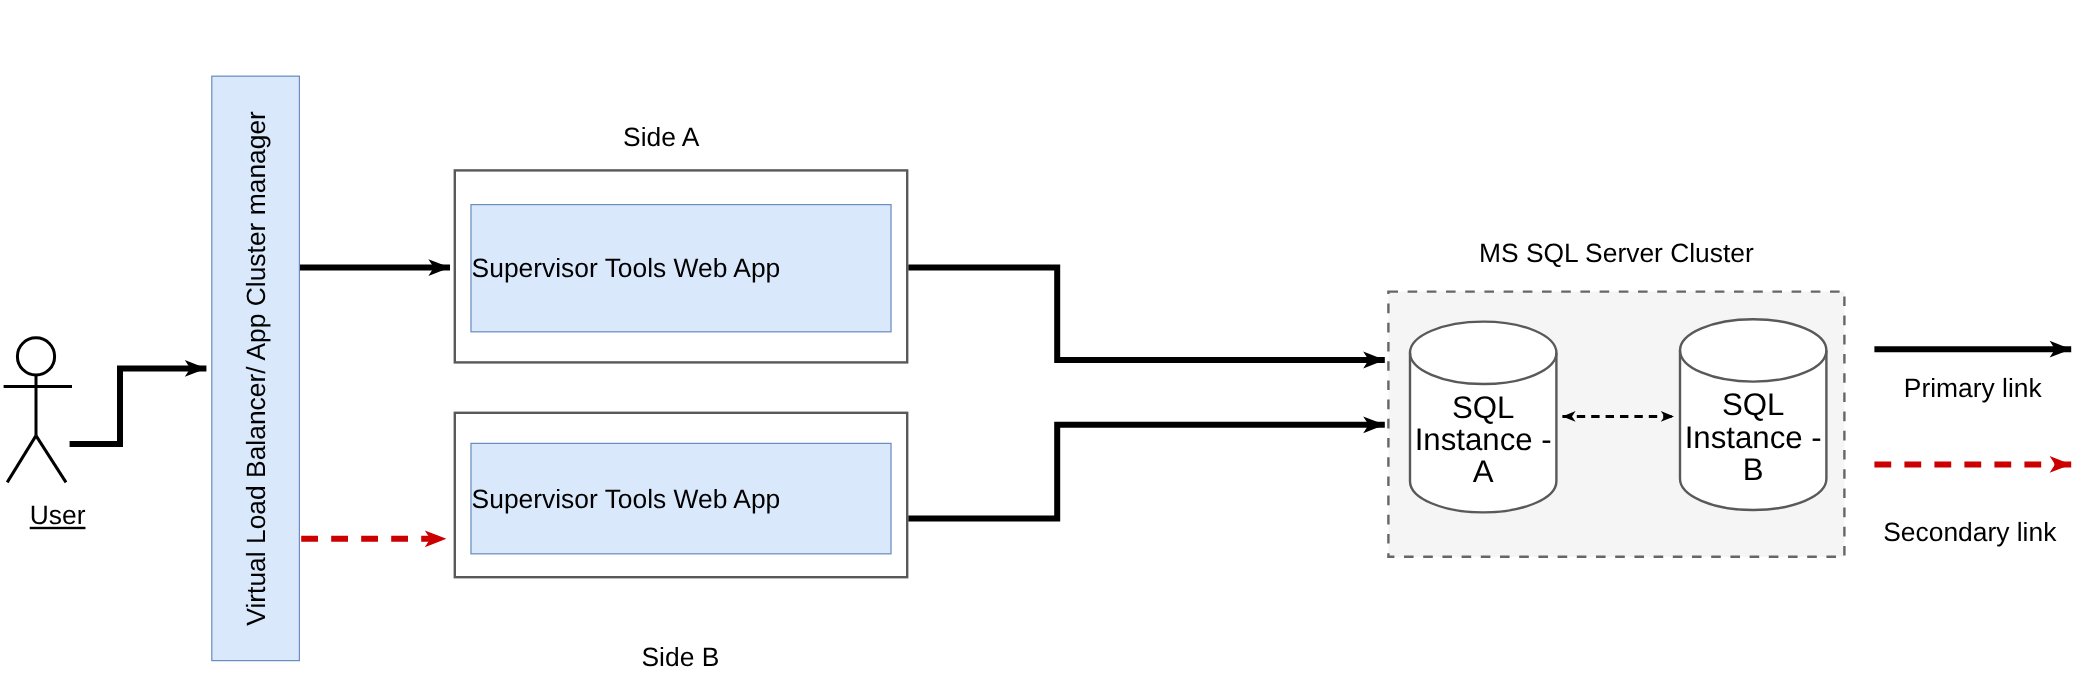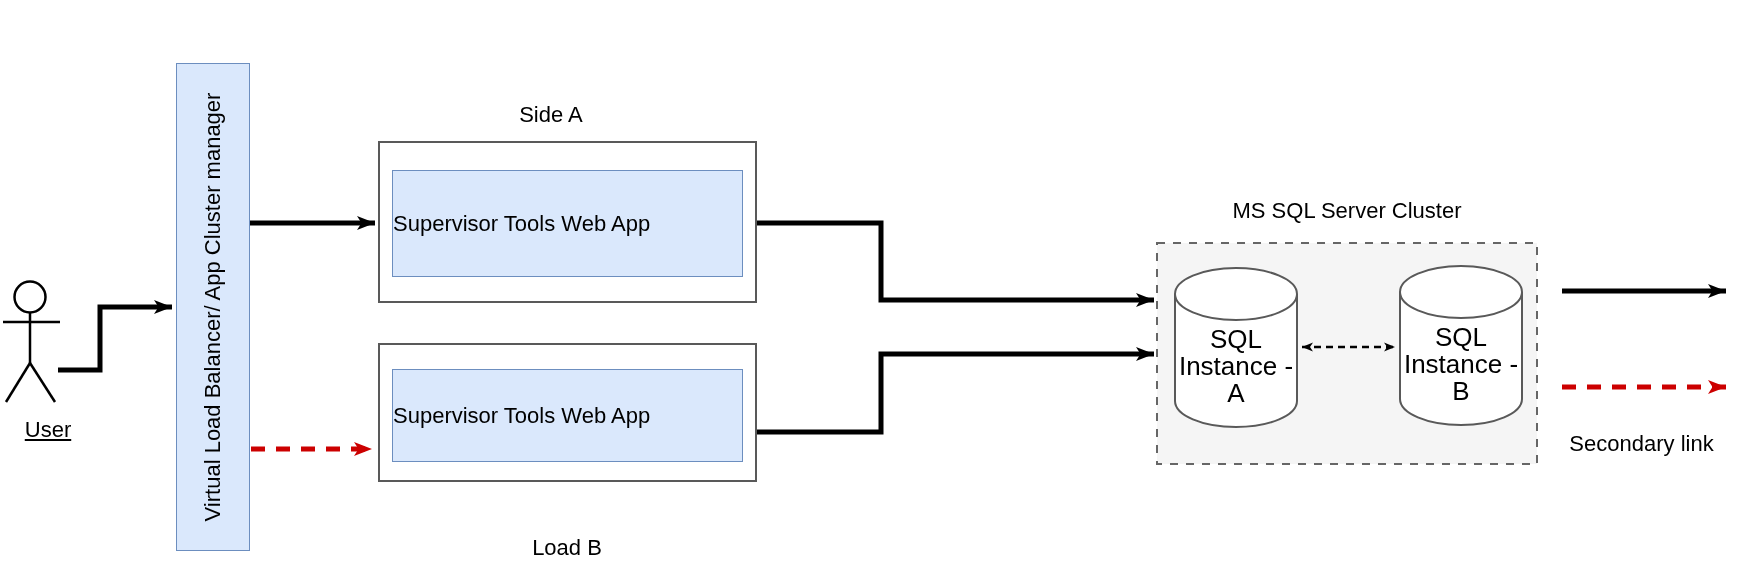--- a/index.html
+++ b/index.html
@@ -139,24 +139,25 @@
       <path d="M1400,292 a61,26 0 0 0 122,0" fill="none"></path>
     </g>
 
     <path d="M1302,347 H1395" fill="none" stroke="#000000" stroke-width="2.5" stroke-dasharray="7 5" marker-start="url(#arrowSm)" marker-end="url(#arrowSm)"></path>
 
     <path d="M1562,291 H1726" fill="none" stroke="#000000" stroke-width="5" marker-end="url(#arrowBlack)"></path>
     <path d="M1562,387 H1726" fill="none" stroke="#cc0000" stroke-width="5" stroke-dasharray="14 11" marker-end="url(#arrowRed)"></path>
   </svg>
 
   <div class="label caption-side-a">Side A</div>
-  <div class="label caption-side-b">Load B</div>
+  <div class="label caption-side-b">Side B</div>
   <div class="label cluster-title">MS SQL Server Cluster</div>
   <div class="label user-label">User</div>
   <div class="cyl-label cyl-a-label">SQL
 Instance -
 A</div>
   <div class="cyl-label cyl-b-label">SQL
 Instance -
 B</div>
+  <div class="label legend-primary">Primary link</div>
   <div class="label legend-secondary">Secondary link</div>
 
 </div>
 
 </body></html>

